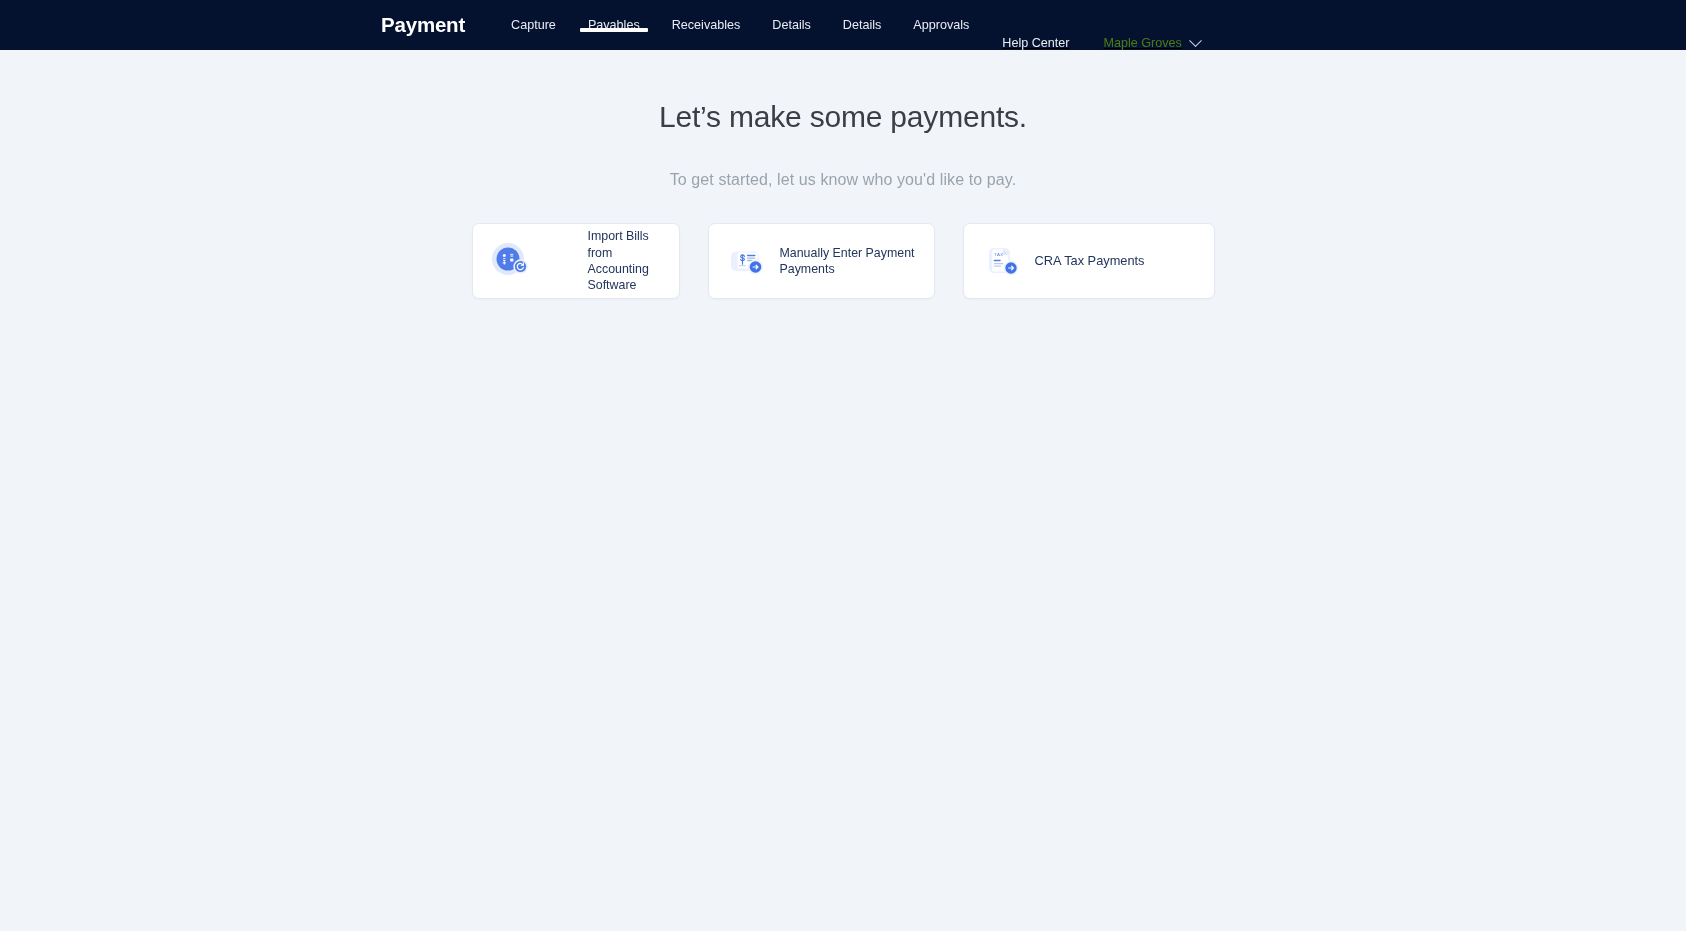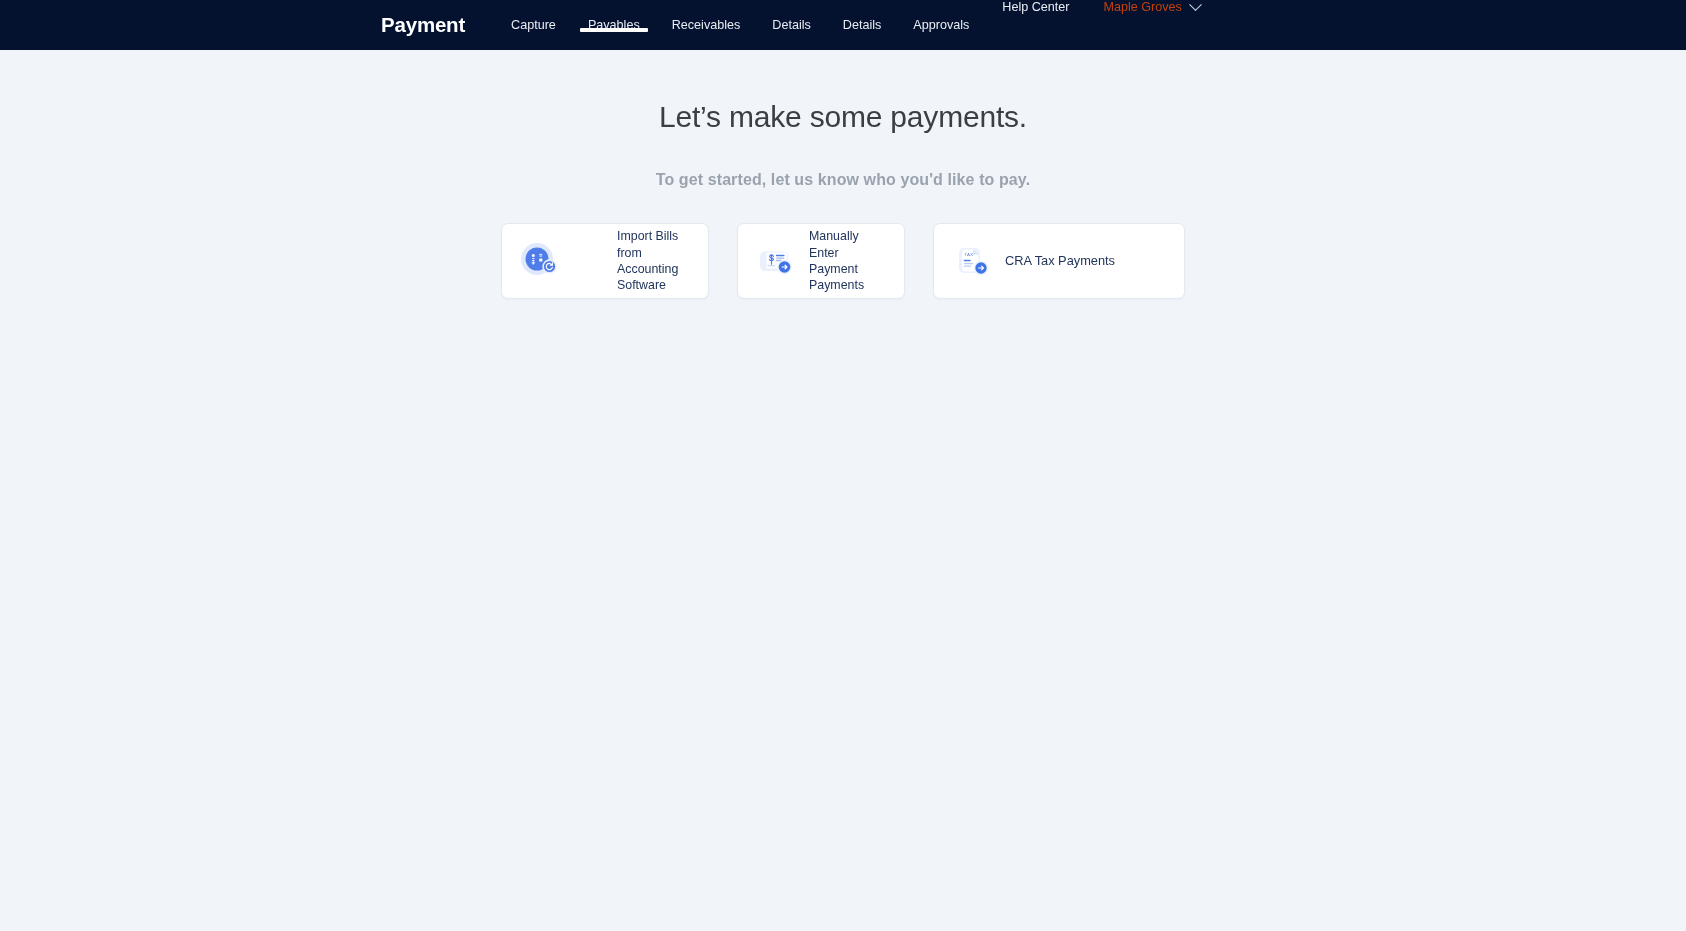--- a/index.html
+++ b/index.html
@@ -67,30 +67,31 @@
     bottom: 0;
     height: 4px;
     background: #ffffff;
     border-radius: 1px;
   }
 
   .nav-right {
     margin-left: auto;
     margin-right: 526px;
     display: flex;
-    align-items: flex-start;
+    align-items: flex-end;
+    text-decoration: underline;
   }
 
   .nav-right .nav-item { padding: 0 17px; }
 
   .org-menu {
     display: flex;
     align-items: center;
     gap: 9px;
-    color: #c2410c;
+    color: #4d7c0f;
     font-size: 12.6px;
     padding: 0 17px;
     cursor: pointer;
     white-space: nowrap;
   }
 
   .chev {
     display: inline-block;
     width: 9px;
     height: 9px;
@@ -113,21 +114,21 @@
     font-size: 30px;
     font-weight: 400;
     color: #3b3f45;
     letter-spacing: -0.2px;
     line-height: 1.2;
   }
 
   .subhead {
     margin-top: 36px;
     font-size: 16px;
-    font-weight: 700;
+    font-weight: 400;
     color: #9aa3ad;
     letter-spacing: 0.1px;
   }
 
   
   .cards {
     margin-top: 34px;
     display: flex;
     gap: 28px;
   }
@@ -138,21 +139,21 @@
     border-radius: 7px;
     height: 76px;
     display: flex;
     align-items: center;
     padding: 0 18px 0 16px;
     cursor: pointer;
     box-shadow: 0 1px 2px rgba(20,40,80,0.03);
   }
 
   .card-1 { width: 208px; gap: 44px; }
-  .card-2 { width: 168px; }
+  .card-2 { width: 227px; }
   .card-3 { width: 252px; }
 
   .card-icon {
     width: 44px;
     height: 44px;
     flex: 0 0 44px;
     position: relative;
     margin-right: 11px;
   }
 

